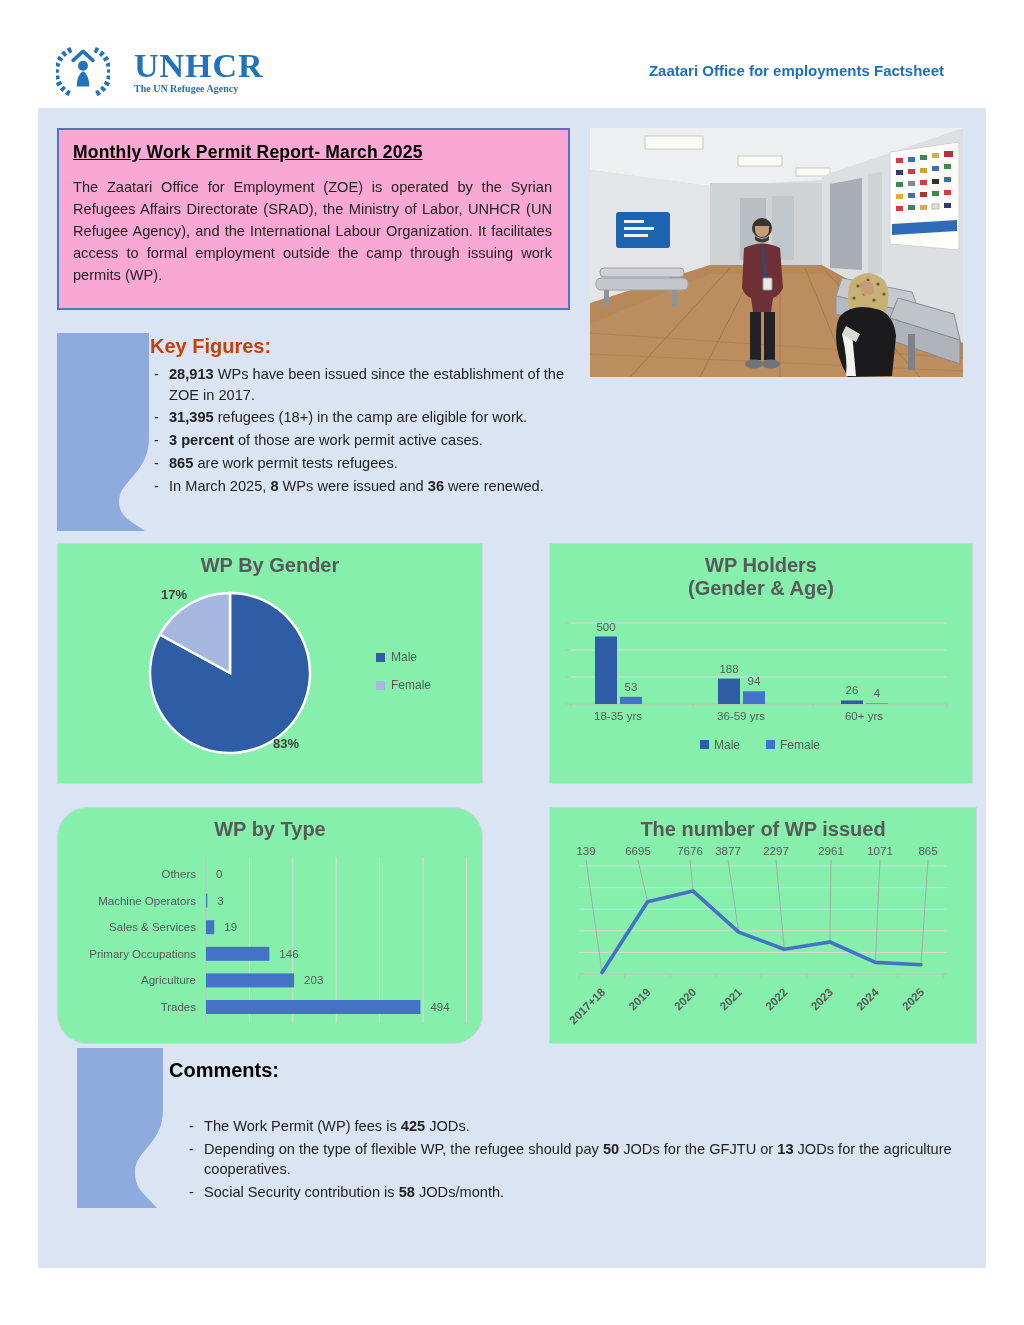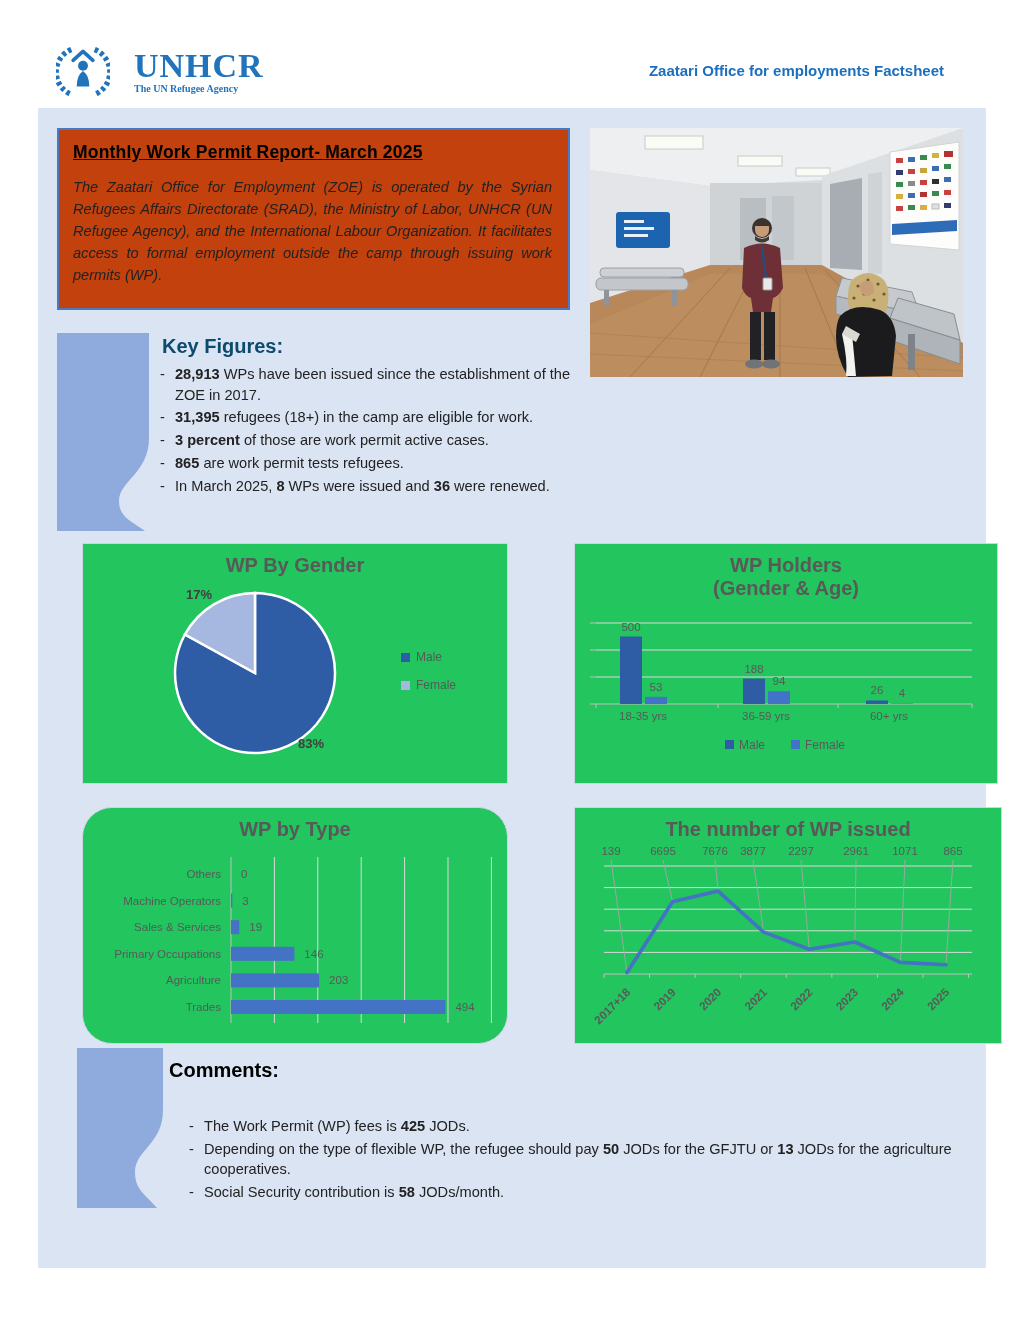--- a/index.html
+++ b/index.html
@@ -6,38 +6,38 @@
   .page{position:relative;width:1024px;height:1325px;background:#fff;overflow:hidden;
         font-family:"Liberation Sans","DejaVu Sans",sans-serif;color:#1c1c1c;}
   
   .logo{position:absolute;left:56px;top:44px;display:flex;align-items:center;gap:24px;font-family:Liberation Serif, serif;}
   .logo-text .t1{font-size:34px;font-weight:bold;color:#2173bb;letter-spacing:1px;line-height:30px;}
   .logo-text .t2{font-size:10px;font-weight:bold;color:#2173bb;margin-top:2px;}
   .hdr-title{position:absolute;right:80px;top:62px;font-size:15px;font-weight:bold;color:#1b6fbd;}
   
   .content-bg{position:absolute;left:38px;top:108px;width:948px;height:1160px;background:#dbe4f3;}
   
-  .report-box{position:absolute;left:57px;top:128px;width:513px;height:182px;background:#c2410c;
+  .report-box{position:absolute;left:57px;top:128px;width:513px;height:182px;background:#f9a8d4;
               border:2px solid #4a79c4;box-sizing:border-box;padding:12px 16px 10px 14px;}
   .report-box h1{margin:0 0 14px 0;font-size:17.5px;font-weight:bold;color:#000;
                  text-decoration:underline;letter-spacing:.2px;}
-  .report-box p{margin:0;font-size:14.6px;line-height:1.5;text-align:justify;color:#222;font-style:italic;}
+  .report-box p{margin:0;font-size:14.6px;line-height:1.5;text-align:justify;color:#222;}
   
   .photo{position:absolute;left:590px;top:128px;width:373px;height:249px;}
   .photo svg{display:block;}
   
   .kf-shape{position:absolute;left:57px;top:333px;}
   .kf-text{position:absolute;left:150px;top:335px;width:436px;}
-  .kf-text h2{margin:0 0 6px 0;font-size:20px;font-weight:bold;color:#0c4a6e;padding-left:12px;}
-  .blist{list-style:none;margin:6px;padding:0;font-size:14.6px;line-height:1.42;color:#222;}
+  .kf-text h2{margin:0 0 6px 0;font-size:20px;font-weight:bold;color:#c2410c;}
+  .blist{list-style:none;margin:0;padding:0;font-size:14.6px;line-height:1.42;color:#222;}
   .blist li{position:relative;padding-left:19px;margin-bottom:2px;}
   .blist li::before{content:"-";position:absolute;left:4px;}
   .b{font-weight:bold;}
   
-  .panel{position:absolute;background:#22c55e;border:1px solid #ccd5e5;box-sizing:border-box;margin-left:25px;}
+  .panel{position:absolute;background:#86efac;border:1px solid #ccd5e5;box-sizing:border-box;}
   .panel h3{margin:10px 0 0 0;text-align:center;font-size:20px;font-weight:bold;color:#595959;line-height:1.15;}
   .panel .sub{text-align:center;font-size:20px;font-weight:bold;color:#595959;line-height:1.15;}
   .p1{left:57px;top:543px;width:426px;height:241px;}
   .p2{left:549px;top:543px;width:424px;height:241px;}
   .p3{left:57px;top:807px;width:426px;height:237px;border-radius:30px;}
   .p4{left:549px;top:807px;width:428px;height:237px;}
   .panel svg{display:block;}
   svg text{font-family:"Liberation Sans","DejaVu Sans",sans-serif;}
   
   .cm-shape{position:absolute;left:77px;top:1048px;}

